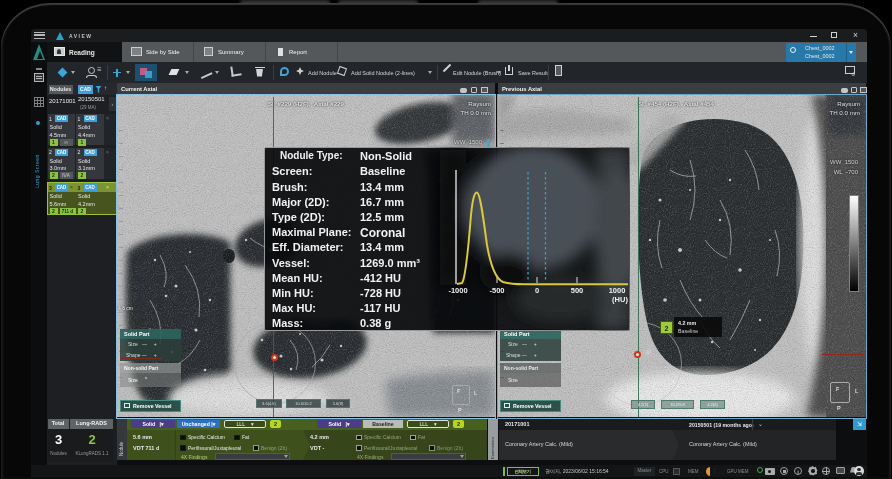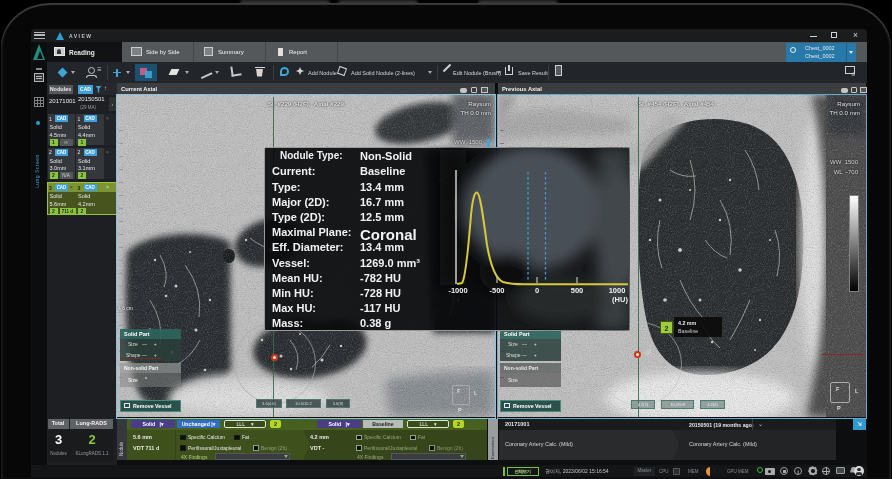--- a/index.html
+++ b/index.html
@@ -428,36 +428,36 @@
   <div class="abs" style="left:836px;top:466.5px;width:9px;height:7.5px;border:1.2px solid #9ea1a4;border-radius:1px;background:#43484b"></div>
   <div class="abs" style="left:850px;top:466.5px;width:7px;height:6px;background:#a8abad;clip-path:polygon(50% 0,80% 20%,100% 100%,0 100%,20% 20%)"></div>
   <div class="abs" style="left:854px;top:465.5px;width:10px;height:10px;background:#d8dadb;border-radius:50%"></div>
   <div class="abs" style="left:857px;top:467.5px;width:4px;height:3.5px;background:#2a2d2f;border-radius:50%"></div>
   <div class="abs" style="left:856px;top:471.5px;width:6px;height:3px;background:#2a2d2f;border-radius:50% 50% 0 0"></div>
 
   <div class="abs" style="left:264px;top:147px;width:366px;height:184px;background:rgba(9,11,13,.93);border:1px solid #999;border-radius:2px"></div>
   <div id="rows" class="abs" style="left:272px;top:147px;width:200px">
       <div style="position:absolute;left:8px;top:3.2px;font-size:10px;font-weight:bold;color:#f2f2f2;white-space:nowrap">Nodule Type:</div>
       <div style="position:absolute;left:88px;top:3.2px;font-size:11px;font-weight:bold;color:#f2f2f2;white-space:nowrap">Non-Solid</div>
-      <div style="position:absolute;left:0;top:18.4px;font-size:11px;font-weight:bold;color:#f2f2f2;white-space:nowrap">Current:</div>
+      <div style="position:absolute;left:0;top:18.4px;font-size:11px;font-weight:bold;color:#f2f2f2;white-space:nowrap">Screen:</div>
       <div style="position:absolute;left:88px;top:18.4px;font-size:11px;font-weight:bold;color:#f2f2f2;white-space:nowrap">Baseline</div>
-      <div style="position:absolute;left:0;top:33.6px;font-size:11px;font-weight:bold;color:#f2f2f2;white-space:nowrap">Type:</div>
+      <div style="position:absolute;left:0;top:33.6px;font-size:11px;font-weight:bold;color:#f2f2f2;white-space:nowrap">Brush:</div>
       <div style="position:absolute;left:88px;top:33.6px;font-size:11px;font-weight:bold;color:#f2f2f2;white-space:nowrap">13.4 mm</div>
       <div style="position:absolute;left:0;top:48.8px;font-size:11px;font-weight:bold;color:#f2f2f2;white-space:nowrap">Major (2D):</div>
       <div style="position:absolute;left:88px;top:48.8px;font-size:11px;font-weight:bold;color:#f2f2f2;white-space:nowrap">16.7 mm</div>
       <div style="position:absolute;left:0;top:64px;font-size:11px;font-weight:bold;color:#f2f2f2;white-space:nowrap">Type (2D):</div>
       <div style="position:absolute;left:88px;top:64px;font-size:11px;font-weight:bold;color:#f2f2f2;white-space:nowrap">12.5 mm</div>
       <div style="position:absolute;left:0;top:79.2px;font-size:11px;font-weight:bold;color:#f2f2f2;white-space:nowrap">Maximal Plane:</div>
-      <div style="position:absolute;left:88px;top:79.2px;font-size:15px;font-weight:bold;color:#f2f2f2;white-space:nowrap">Coronal</div>
+      <div style="position:absolute;left:88px;top:79.2px;font-size:12px;font-weight:bold;color:#f2f2f2;white-space:nowrap">Coronal</div>
       <div style="position:absolute;left:0;top:94.39999999999999px;font-size:11px;font-weight:bold;color:#f2f2f2;white-space:nowrap">Eff. Diameter:</div>
       <div style="position:absolute;left:88px;top:94.39999999999999px;font-size:11px;font-weight:bold;color:#f2f2f2;white-space:nowrap">13.4 mm</div>
       <div style="position:absolute;left:0;top:109.6px;font-size:11px;font-weight:bold;color:#f2f2f2;white-space:nowrap">Vessel:</div>
       <div style="position:absolute;left:88px;top:109.6px;font-size:11px;font-weight:bold;color:#f2f2f2;white-space:nowrap">1269.0 mm³</div>
       <div style="position:absolute;left:0;top:124.8px;font-size:11px;font-weight:bold;color:#f2f2f2;white-space:nowrap">Mean HU:</div>
-      <div style="position:absolute;left:88px;top:124.8px;font-size:11px;font-weight:bold;color:#f2f2f2;white-space:nowrap">-782 HU</div>
+      <div style="position:absolute;left:88px;top:124.8px;font-size:11px;font-weight:bold;color:#f2f2f2;white-space:nowrap">-412 HU</div>
       <div style="position:absolute;left:0;top:139.99999999999997px;font-size:11px;font-weight:bold;color:#f2f2f2;white-space:nowrap">Min HU:</div>
       <div style="position:absolute;left:88px;top:139.99999999999997px;font-size:11px;font-weight:bold;color:#f2f2f2;white-space:nowrap">-728 HU</div>
       <div style="position:absolute;left:0;top:155.2px;font-size:11px;font-weight:bold;color:#f2f2f2;white-space:nowrap">Max HU:</div>
       <div style="position:absolute;left:88px;top:155.2px;font-size:11px;font-weight:bold;color:#f2f2f2;white-space:nowrap">-117 HU</div>
       <div style="position:absolute;left:0;top:170.39999999999998px;font-size:11px;font-weight:bold;color:#f2f2f2;white-space:nowrap">Mass:</div>
       <div style="position:absolute;left:88px;top:170.39999999999998px;font-size:11px;font-weight:bold;color:#f2f2f2;white-space:nowrap">0.38 g</div>
     </div>
   <svg class="abs" style="left:264px;top:147px" width="366" height="184" viewBox="264 147 366 184">
     <defs>
         <filter id="hbl">

